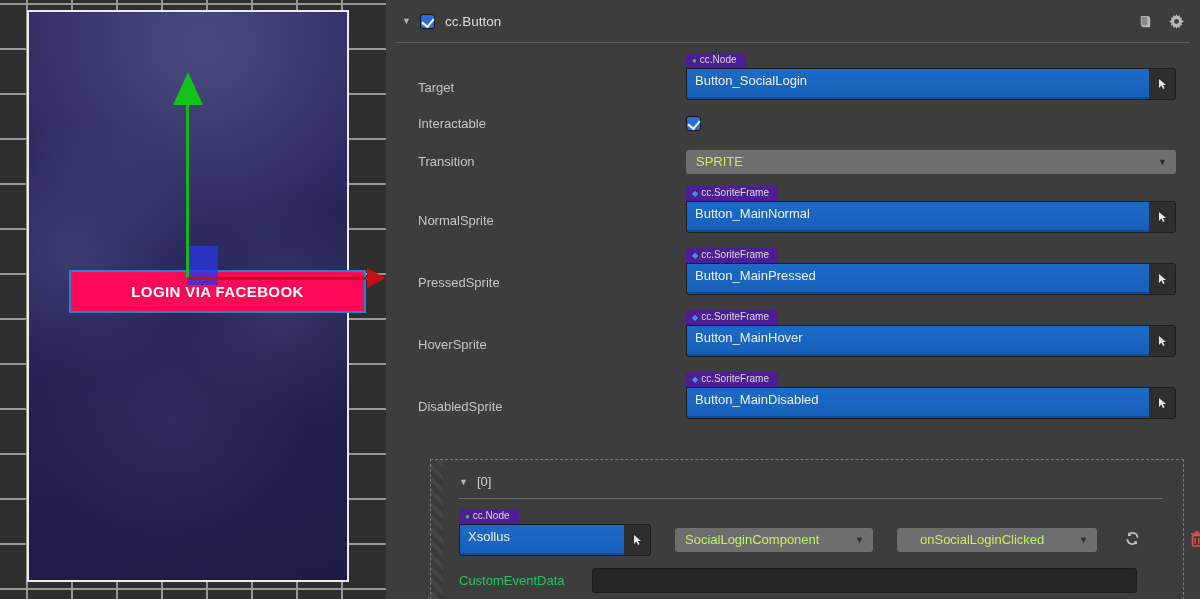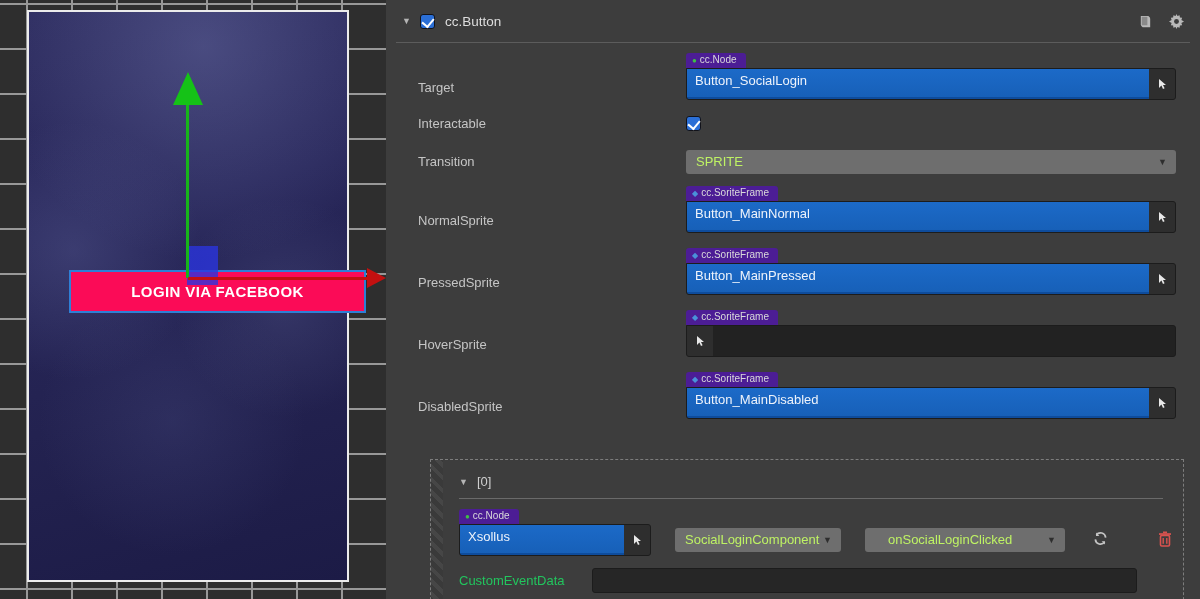--- a/index.html
+++ b/index.html
@@ -96,21 +96,21 @@
 
   
   .group { position:relative; margin-left:12px; margin-right:-8px; margin-top:20px;
     border:1px dashed #7d7d7d; padding:14px 20px 16px 28px; }
   .hatch { position:absolute; left:0; top:0; bottom:0; width:12px;
     background:repeating-linear-gradient(45deg,#464646 0 4px,#3a3a3a 4px 9px); }
   .grp-head { display:flex; align-items:center; color:#cfcfcf; }
   .grp-divider { height:1px; background:#6a6a6a; margin:9px 0 8px 0; }
   .event-row { display:flex; align-items:center; gap:24px; }
   .ev-node { width:192px; flex:none; }
-  .ev-dd1 { width:166px; flex:none; }
+  .ev-dd1 { width:198px; flex:none; }
   .ev-dd2 { width:200px; flex:none;padding-left:23px; }
   .icon-btn { background:none; border:none; cursor:pointer; padding:0 4px; }
   .custom-row { display:flex; align-items:center; margin-top:12px; }
   .custom-label { width:133px; flex:none; color:#22c55e; }
   .custom-input { flex:1; max-width:545px; background:#262626; border:1px solid #1c1c1c;
     border-radius:3px; height:25px; color:#ddd; padding:0 8px; font-size:13px; }
 </style>
 </head>
 <body>
 
@@ -221,20 +221,21 @@
         </div>
       </div>
 
       <div class="gap13"></div>
 
       <div class="row">
         <div class="row-label label-mid">HoverSprite</div>
         <div class="row-value">
           <span class="tag"><span class="dot blue">◆</span><span>cc.SoriteFrame</span></span>
           <div class="ref">
+            <div class="ref-input">Button_MainHover</div>
             <div class="picker">
               <svg width="12" height="12" viewBox="0 0 12 12">
                 <path d="M3 1 L3 10 L5.4 7.6 L7 11 L8.6 10.2 L7 7 L10 7 Z" fill="#e8e8e8"></path>
               </svg>
             </div>
           </div>
         </div>
       </div>
 
       <div class="gap13"></div>

